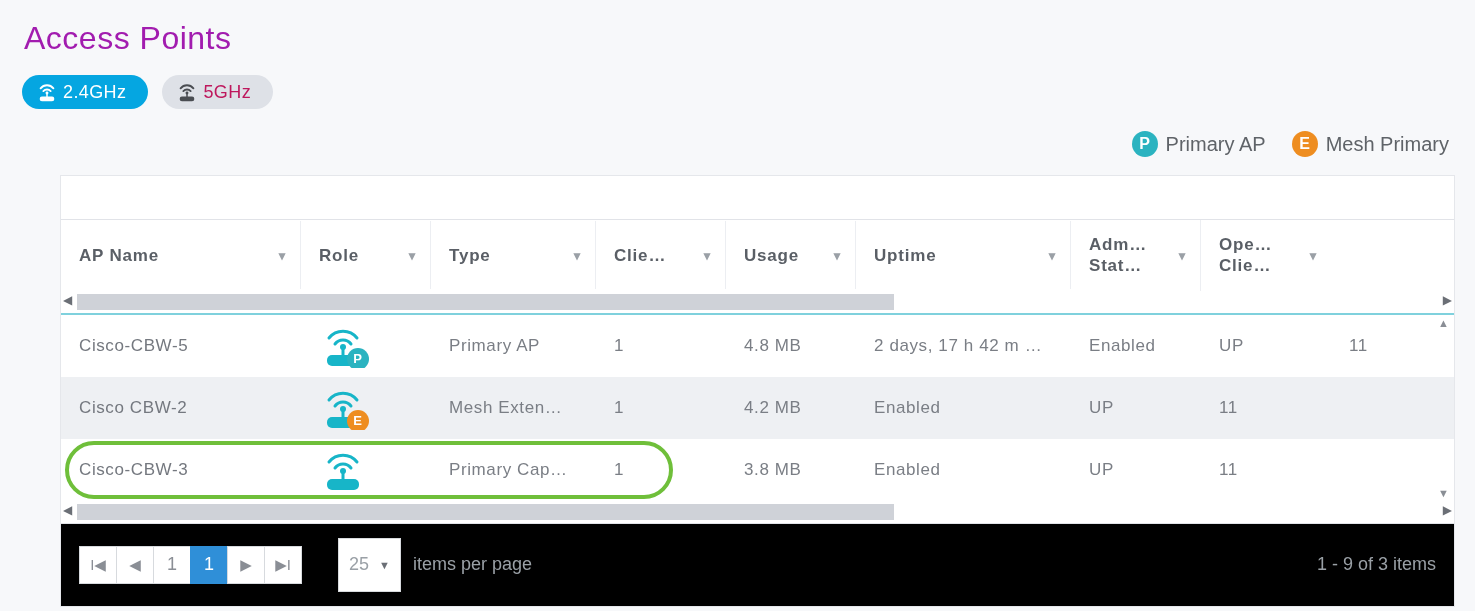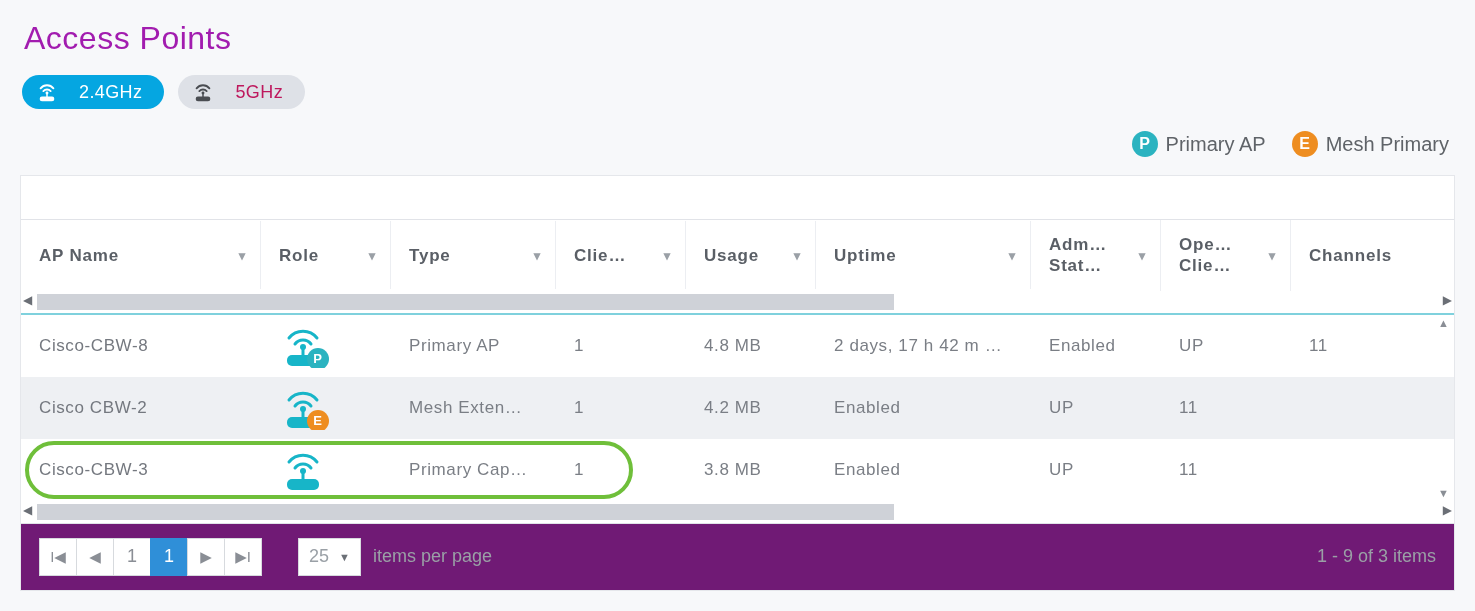--- a/index.html
+++ b/index.html
@@ -14,38 +14,38 @@
   h1.title {
     font-weight: 400;
     font-size: 32px;
     color: #a21caf;
     margin: 10px 0 18px 4px;
     letter-spacing: .5px;
   }
   
   .pills { display:flex; gap:14px; align-items:center; margin: 0 0 22px 2px;}
   .pill {
-    display:inline-flex; align-items:center; gap:21px;
+    display:inline-flex; align-items:center; gap:5px;
     height:34px; border-radius:17px; padding: 0 22px 0 14px;
     font-size:18px; letter-spacing:.4px; cursor:pointer;
   }
   .pill-active { background:#05a6e1; color:#fff; }
   .pill-inactive { background:#dee1e7; color:#be185d; }
   .ap-glyph { display:inline-block; width:22px; height:20px; position:relative;}
   .ap-glyph svg { display:block;}
   
   .legend { display:flex; gap:26px; justify-content:flex-end; align-items:center; margin: 0 6px 6px 0; font-size:20px; color:#5f6368;}
   .badge-circle {
     display:inline-flex; align-items:center; justify-content:center;
     width:26px; height:26px; border-radius:50%; color:#fff; font-weight:700; font-size:16px;
   }
   .badge-teal { background:#2bb3c0; }
   .badge-orange { background:#ee8d20; }
   
-  .table-wrap { margin-top:18px; background:#701a75; border:1px solid #e5e7eb; }
+  .table-wrap { margin-top:18px; background:#000000; border:1px solid #e5e7eb;margin-left:40px; }
   .filter-row { height:44px; border-bottom:1px solid #e1e3e8; background:#fff;}
   .thead, .trow { display:grid; grid-template-columns: 240px 130px 165px 130px 130px 215px 130px 130px 115px; align-items:center;}
   .thead { background:#fff; }
   .th {
     display:flex; align-items:center; justify-content:space-between;
     padding: 14px 14px 14px 18px; font-weight:700; color:#5a5f66;
     border-right:1px solid #eceef2; letter-spacing:.8px; font-size:17px;
     min-height:68px; cursor:pointer;
   }
   .th:last-child{border-right:none;}
@@ -89,21 +89,21 @@
   .pgbtn{
     width:38px; height:38px; border:1px solid #d7dade; background:#fff; color:#8a8e95;
     display:inline-flex; align-items:center; justify-content:center; font-size:15px; cursor:pointer;
     margin-left:-1px;
   }
   .pgbtn:first-child{margin-left:0;}
   .pgbtn.num{font-size:18px;}
   .pgbtn.active{ background:#2f8fd8; color:#fff; border-color:#2f8fd8;}
   .per-page{ margin-left:36px; display:flex; align-items:center; gap:12px;}
   .select{
-    height:38px; border:1px solid #d7dade; background:#fff; padding:0 10px; display:inline-flex; align-items:center; gap:10px; cursor:pointer;text-align:center;
+    height:54px; border:1px solid #d7dade; background:#fff; padding:0 10px; display:inline-flex; align-items:center; gap:10px; cursor:pointer;text-align:center;
   }
   .select .caret{font-size:11px; color:#6b6f76;}
 </style>
 </head>
 <body>
 
 <div class="page">
   <h1 class="title">Access Points</h1>
 
   <div class="pills">
@@ -177,37 +177,34 @@
           <span class="chev">▾</span>
         </div>
       <div class="th">
           <span class="label twoline">Adm… Stat…</span>
           <span class="chev">▾</span>
         </div>
       <div class="th">
           <span class="label twoline">Ope… Clie…</span>
           <span class="chev">▾</span>
         </div>
-      <div class="th">
-          <span class="label">Channels</span>
-        </div>
     </div>
 
     <div class="hscroll partial">
       <span class="arrow al">◀</span>
       <div class="track"></div>
       <span class="arrow ar">▶</span>
     </div>
     <div class="divider"></div>
 
     <div class="body-wrap">
       <div class="tbody">
 
         <div class="trow">
-          <div class="td apname">Cisco-CBW-8</div>
+          <div class="td apname">Cisco-CBW-5</div>
           <div class="td role-cell">
             <span class="role-icon">
               <svg viewBox="0 0 48 44" width="48" height="44">
                 <g fill="none" stroke="#17b5c8" stroke-width="3" stroke-linecap="round">
                   <path d="M10 14 A18 18 0 0 1 38 14"></path>
                   <path d="M16 20 A10 10 0 0 1 32 20"></path>
                 </g>
                 <circle cx="24" cy="23" r="3" fill="#17b5c8"></circle>
                 <rect x="22.5" y="23" width="3" height="9" fill="#17b5c8"></rect>
                 <rect x="8" y="31" width="32" height="11" rx="5" fill="#17b5c8"></rect>

